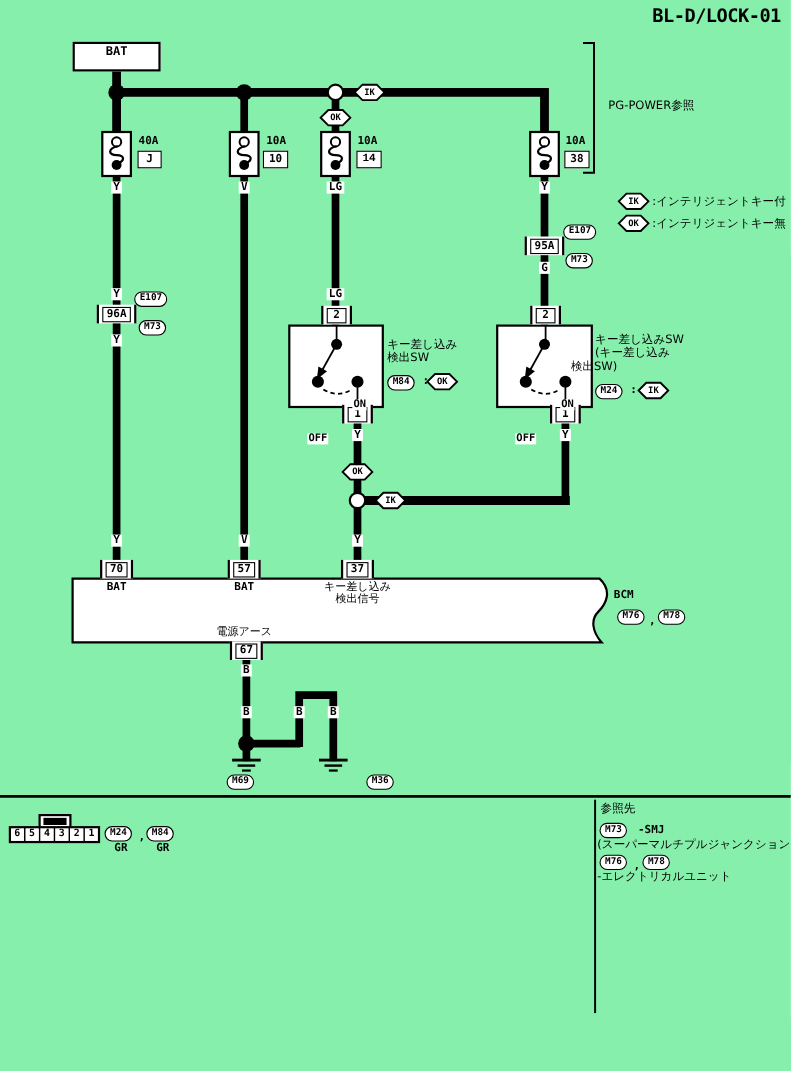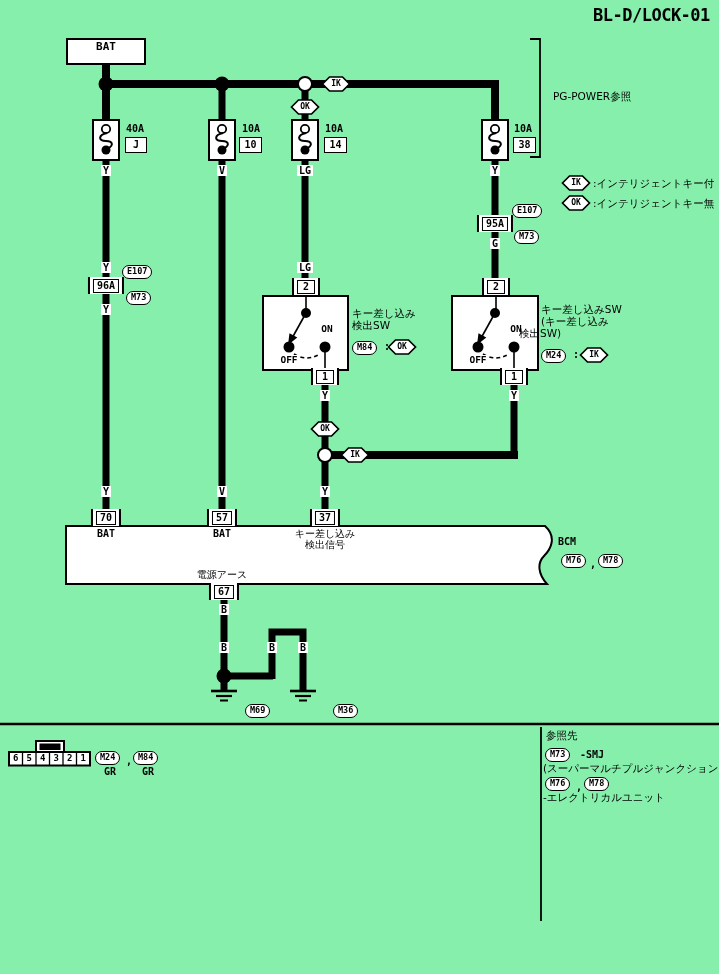--- a/index.html
+++ b/index.html
@@ -19,21 +19,21 @@
        background:#fff;padding:1.5px 3px;}
   .pin>span{display:block;border:1.6px solid #000;background:#fff;text-align:center;
        font:bold 10px "DejaVu Sans Mono",monospace;line-height:12px;padding:0 3px;min-width:10px;}
   .oval{border:1.6px solid #000;border-radius:8px;background:#fff;text-align:right;
         font:bold 8.5px "DejaVu Sans Mono",monospace;line-height:11px;height:12px;
         padding:0 4px;white-space:nowrap;}
   .hx{transform:translate(-50%,-50%);font:bold 8px "DejaVu Sans Mono",monospace;line-height:8px;}
   .jp{font:10.5px "DejaVu Sans",sans-serif;line-height:12px;white-space:nowrap;}
   .jps{font:10px "DejaVu Sans",sans-serif;line-height:11px;white-space:nowrap;}
   .onoff{transform:translateX(-50%);font:bold 9.5px "DejaVu Sans Mono",monospace;
-         line-height:10px;background:#fff;padding:0 1px;}
+         line-height:10px;background:#fff;padding:0 1px;margin-top:39px;}
   .cen{transform:translateX(-50%);}
   .sep{font:bold 10px "DejaVu Sans Mono",monospace;line-height:11px;}
   .cell{transform:translateX(-50%);font:bold 9px "DejaVu Sans Mono",monospace;line-height:10px;}
 </style>
 </head>
 <body>
 
 <div class="stage">
 
   <svg width="719" height="974" viewBox="0 0 719 974">
@@ -176,21 +176,21 @@
   <div class="abs hx" style="left:336px;top:84px;">IK</div>
   <div class="abs hx" style="left:305px;top:107px;">OK</div>
   <div class="abs hx" style="left:325px;top:429px;">OK</div>
   <div class="abs hx" style="left:355px;top:455px;">IK</div>
 
   <div class="abs amp" style="left:126px;top:123px;">40A</div>
   <div class="abs idbox" style="left:125px;top:137px;width:20px;">J</div>
   <div class="abs amp" style="left:242px;top:123px;">10A</div>
   <div class="abs idbox" style="left:239px;top:137px;width:21px;">10</div>
   <div class="abs amp" style="left:325px;top:123px;">10A</div>
-  <div class="abs idbox" style="left:324px;top:137px;width:21px;">14</div>
+  <div class="abs idbox" style="left:324px;top:137px;width:21px;font-family:Liberation Mono, monospace;">14</div>
   <div class="abs amp" style="left:514px;top:123px;">10A</div>
   <div class="abs idbox" style="left:513px;top:137px;width:21px;">38</div>
 
   <div class="abs wl" style="left:106px;top:165px;">Y</div>
   <div class="abs wl" style="left:222px;top:165px;">V</div>
   <div class="abs wl" style="left:305px;top:165px;">LG</div>
   <div class="abs wl" style="left:495px;top:165px;">Y</div>
   <div class="abs wl" style="left:106px;top:262px;">Y</div>
   <div class="abs wl" style="left:106px;top:304px;">Y</div>
   <div class="abs wl" style="left:305px;top:262px;">LG</div>
@@ -265,21 +265,21 @@
   <div class="abs jps cen" style="left:222px;top:569px;">電源アース</div>
   <div class="abs pin" style="left:224px;top:583px;">
     <span>67</span>
   </div>
 
   <div class="abs sep" style="left:558px;top:536px;">BCM</div>
   <div class="abs oval" style="left:561px;top:554px;">M76</div>
   <div class="abs sep" style="left:590px;top:559px;">,</div>
   <div class="abs oval" style="left:598px;top:554px;">M78</div>
 
-  <div class="abs oval" style="left:206px;top:704px;margin-left:39px;">M69</div>
+  <div class="abs oval" style="left:206px;top:704px;">M69</div>
   <div class="abs oval" style="left:287px;top:704px;margin-left:46px;">M36</div>
 
   <div class="abs cell" style="left:15.7px;top:753px;">6</div>
   <div class="abs cell" style="left:29.2px;top:753px;">5</div>
   <div class="abs cell" style="left:42.7px;top:753px;">4</div>
   <div class="abs cell" style="left:56.2px;top:753px;">3</div>
   <div class="abs cell" style="left:69.7px;top:753px;">2</div>
   <div class="abs cell" style="left:83.2px;top:753px;">1</div>
   <div class="abs oval" style="left:95px;top:751px;">M24</div>
   <div class="abs sep" style="left:126px;top:756px;">,</div>

